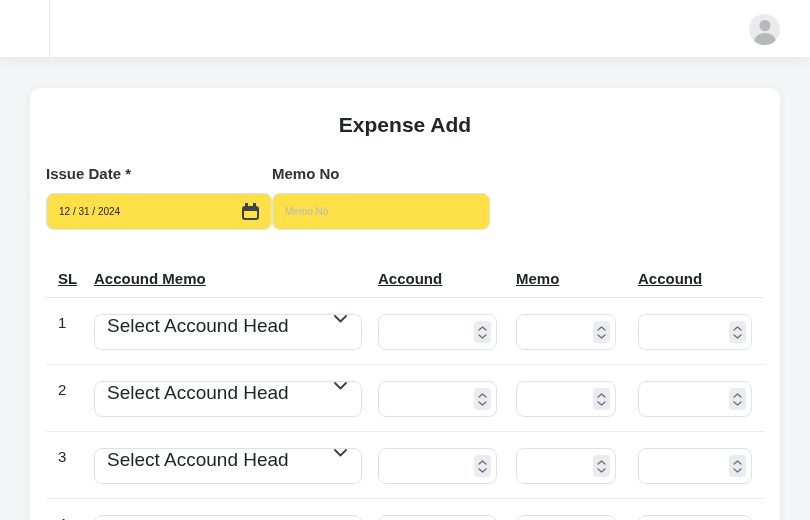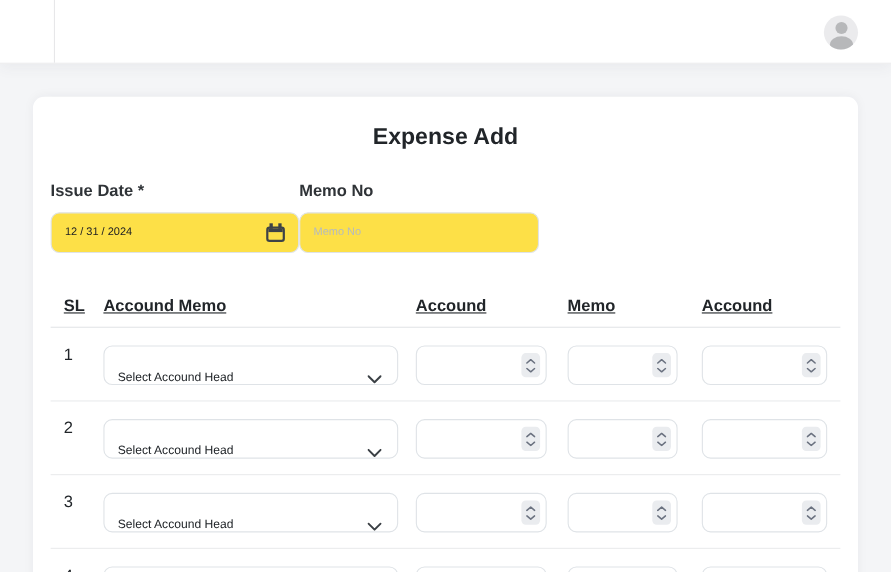--- a/index.html
+++ b/index.html
@@ -119,23 +119,23 @@
   .c-sl  { width: 40px;  padding-left: 12px !important; font-size: 15px; color: #212529; }
   .c-ah  { width: 284px; }
   .c-qty { width: 135px; }
   .c-rate{ width: 120px; padding-left: 11px !important; padding-right: 9px !important; }
   .c-amt { width: 139px; padding-left: 13px !important; padding-right: 12px !important; }
 
   .select {
     height: 36px;
     border: 1px solid #dfe3e7; border-radius: 8px;
     box-sizing: border-box;
-    display: flex; align-items: flex-end; justify-content: space-between;
+    display: flex; align-items: flex-start; justify-content: space-between;
     padding: 0 14px 0 12px;
-    font-size: 11px; color: #212529;
+    font-size: 19px; color: #212529;
     cursor: pointer;
     background: #fff;
     gap: 44px;
   }
   .select .chev { flex: 0 0 auto; display: block; }
 
   .numwrap { position: relative; }
   .num-input {
     width: 100%; height: 36px;
     border: 1px solid #dfe3e7; border-radius: 8px;

